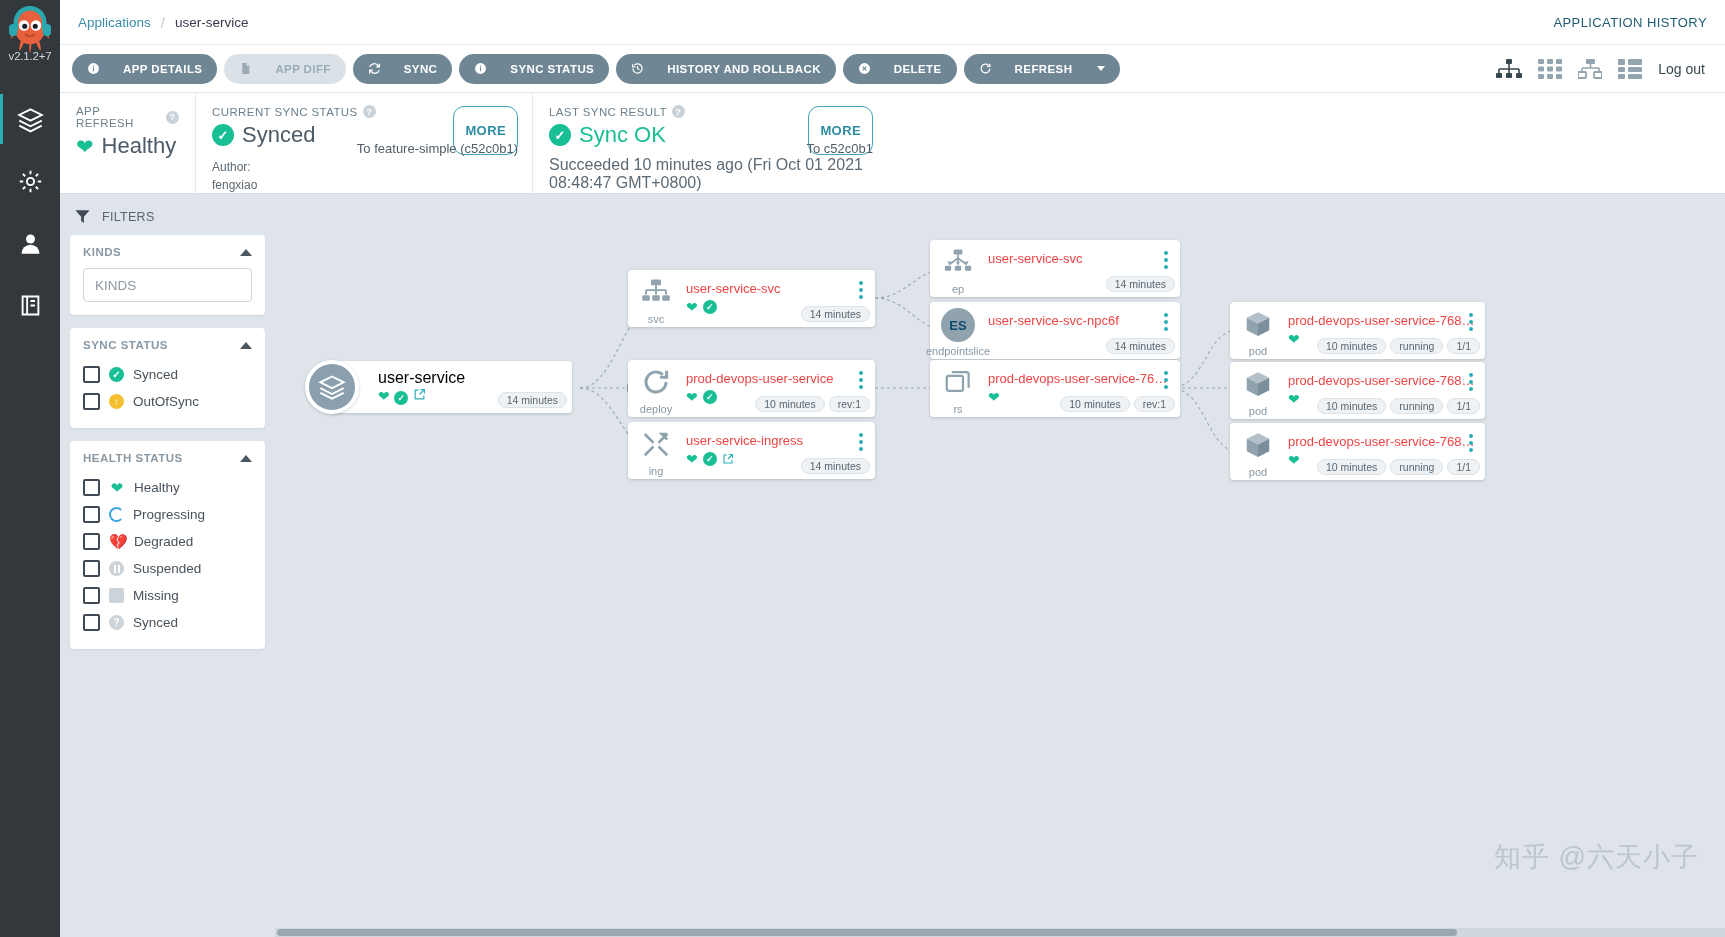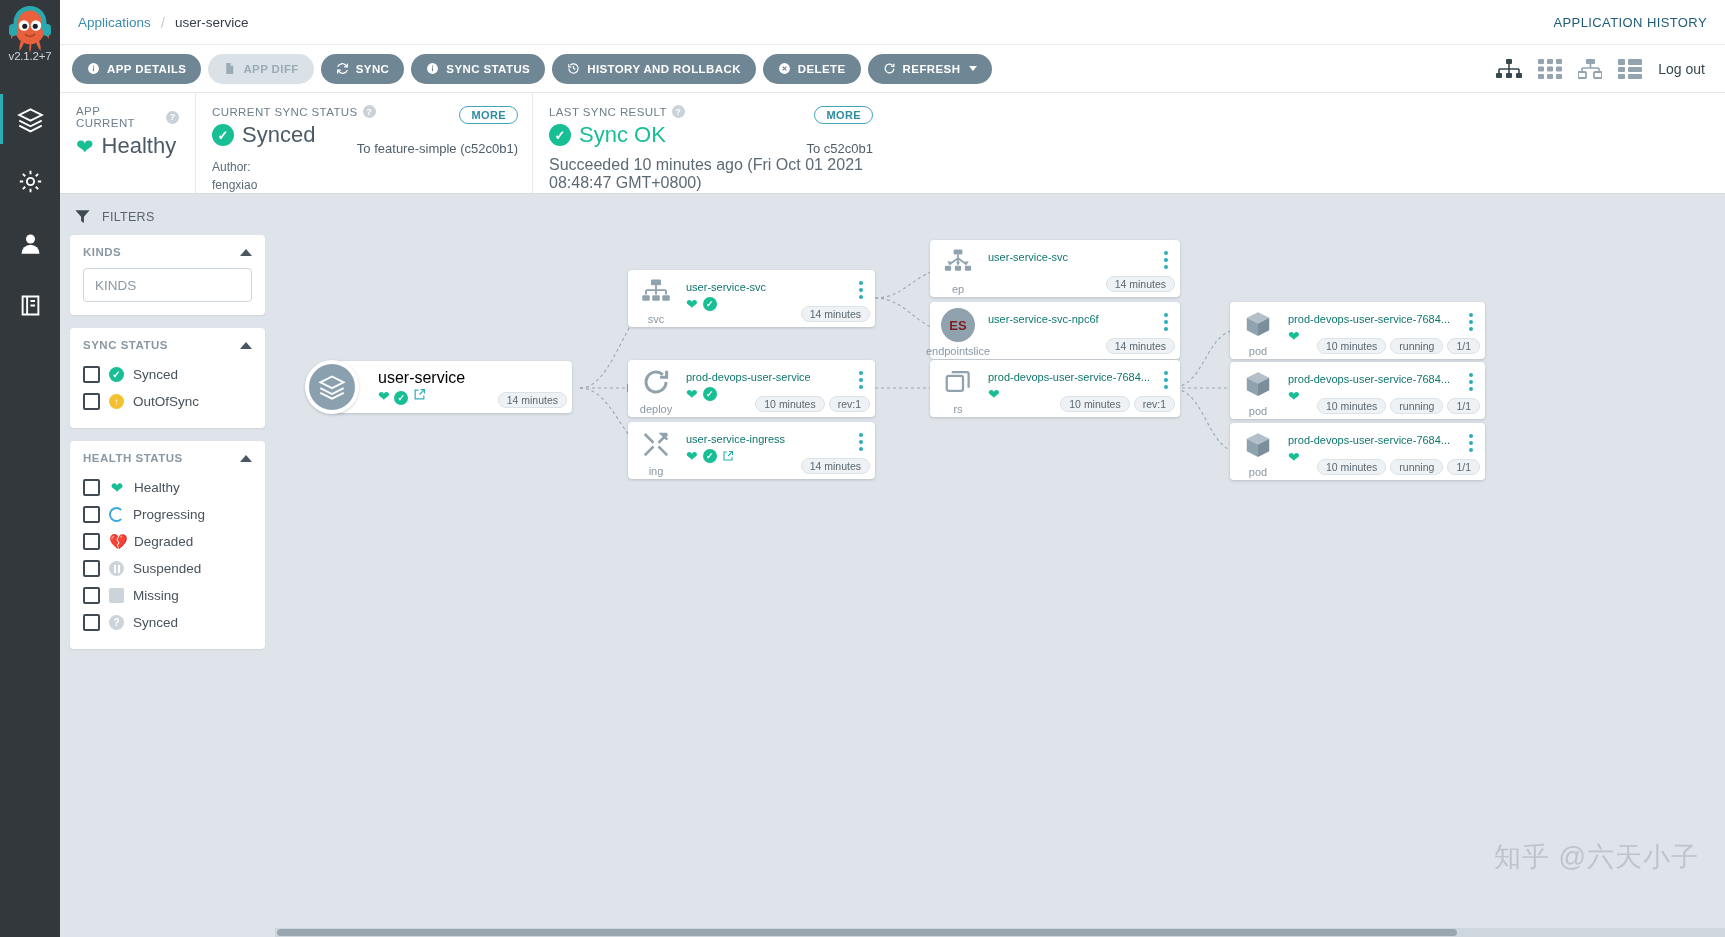--- a/index.html
+++ b/index.html
@@ -41,21 +41,21 @@
   .header-right { margin-left: auto; color: #1f5c73; font-size: 13px; letter-spacing: .4px; font-weight: 400; }
 
   
   .toolbar {
     position: absolute; left: 60px; top: 45px; width: 1665px; height: 48px;
     background: #fff; display: flex; align-items: center; padding: 0 12px;
     border-bottom: 1px solid #dfe5ea;
   }
   .tbtn {
     height: 30px; border-radius: 15px; background: #6f8695; color: #fff;
-    display: inline-flex; align-items: center; gap: 7px; padding: 0 15px;
+    display: inline-flex; align-items: center; gap: 23px; padding: 0 15px;
     font-size: 11.5px; font-weight: bold; letter-spacing: .4px; margin-right: 7px;
     cursor: pointer; white-space: nowrap; border: none;
   }
   .tbtn.disabled { background: #dbe2e7; color: #9aabb6; }
   .tbtn svg { width: 13px; height: 13px; flex: none; }
   .tbtn .caret {
     width: 0; height: 0; border-left: 4px solid transparent; border-right: 4px solid transparent;
     border-top: 5px solid #fff; margin-left: 2px;
   }
   .tb-right { margin-left: auto; display: flex; align-items: center; gap: 16px; padding-right: 8px; }
@@ -82,21 +82,21 @@
   .s-main .txt { font-size: 22px; color: #495763; font-weight: 300; }
   .s-main .txt.green { color: #18be94; }
   .s-main .txt.dark { color: #4b5a66; }
   .heart { color: #18be94; font-size: 21px; line-height: 1; }
   .okcirc {
     width: 22px; height: 22px; border-radius: 50%; background: #18be94; color: #fff;
     display: inline-flex; align-items: center; justify-content: center; font-size: 13px; font-weight: bold;
   }
   .more-btn {
     position: absolute; right: 14px; top: 13px; border: 1px solid #42a5b8; color: #2e8ca0;
-    border-radius: 11px; font-size: 11px; padding: 2px 11px; letter-spacing: .4px; cursor: pointer;
+    border-radius: 11px; font-size: 13px; padding: 16px 11px; letter-spacing: .4px; cursor: pointer;
     background: #fff; font-weight: bold;
   }
   .s-target { position: absolute; right: 14px; top: 48px; font-size: 13px; color: #4f5d68; }
   .s-sub { font-size: 16px; color: #5c6a75; margin-top: 8px; }
   .s-kv { font-size: 12px; color: #5c6a75; line-height: 1.5; display: flex; flex-direction: column; }
   .s-kv .k { width: 82px; flex: none; }
   .blur {
     display: inline-block; height: 11px; border-radius: 1px;
     background: repeating-linear-gradient(90deg,#c6ccd2 0 6px,#dde2e6 6px 12px,#b9c1c8 12px 17px,#e7ebee 17px 24px);
     opacity: .95; vertical-align: -1px;
@@ -147,21 +147,21 @@
     box-shadow: 0 1px 3px rgba(40,50,60,.20); display: flex;
   }
   .node .nico {
     width: 56px; flex: none; display: flex; flex-direction: column;
     align-items: center; justify-content: center; color: #8fa2ae; padding-top: 4px;
   }
   .node .nico svg { width: 30px; height: 30px; }
   .node .kindlabel { font-size: 11px; color: #8a98a3; margin-top: 6px; }
   .node .nbody { flex: 1; padding: 11px 8px 0 2px; min-width: 0; }
   .node .ntitle {
-    font-size: 11px; color: #0f766e; white-space: nowrap; overflow: hidden;
+    font-size: 13px; color: #ef4444; white-space: nowrap; overflow: hidden;
     text-overflow: ellipsis; display: block;
   }
   .node .nicons { display: flex; align-items: center; gap: 5px; margin-top: 3px; height: 16px; }
   .node .kebab {
     position: absolute; right: 7px; top: 11px; width: 14px; display: flex;
     flex-direction: column; gap: 3px; align-items: center; cursor: pointer;
   }
   .node .kebab i { width: 4px; height: 4px; border-radius: 50%; background: #2badb6; display: block; }
   .badges { position: absolute; right: 5px; bottom: 5px; display: flex; gap: 4px; }
   .badge {
@@ -175,21 +175,21 @@
     width: 54px; height: 54px; border-radius: 50%; background: #8ba0ae;
     border: 4px solid #fff; display: flex; align-items: center; justify-content: center;
     color: #fff; z-index: 3; box-shadow: 0 1px 3px rgba(40,50,60,.22);
   }
   .app-circle svg { width: 28px; height: 28px; }
   .app-card {
     margin-left: -27px; width: 240px; height: 52px; background: #fff; border-radius: 4px;
     box-shadow: 0 1px 3px rgba(40,50,60,.20); position: relative; padding: 8px 0 0 38px;
   }
   .es-circle {
-    width: 34px; height: 34px; border-radius: 50%; background: #8fa2ae; color: #7f1d1d;
+    width: 34px; height: 34px; border-radius: 50%; background: #8fa2ae; color: #0c4a6e;
     display: flex; align-items: center; justify-content: center; font-size: 13px; font-weight: bold;
   }
   .mini-heart { color: #18be94; font-size: 14px; line-height: 1; }
   .mini-ok { width: 14px; height: 14px; border-radius: 50%; background: #18be94; color: #fff; font-size: 9px; display: inline-flex; align-items: center; justify-content: center; font-weight: bold; }
 
   
   .hscroll { position: absolute; left: 275px; bottom: 0; width: 1450px; height: 9px; background: #cfd7de; }
   .hscroll .thumb { position: absolute; left: 2px; top: 1px; height: 7px; width: 1180px; background: #9aa7b1; border-radius: 4px; }
 
   .watermark {
@@ -354,21 +354,21 @@
         </g>
       </svg>
       <span class="logout">Log out</span>
     </div>
   </div>
 
   <div class="status">
 
     <div class="scol s-health">
       <div class="s-label">
-        <span>APP CURRENT</span>
+        <span>APP REFRESH</span>
         <span class="qmark">?</span>
       </div>
       <div class="s-main">
         <span class="heart">❤</span>
         <span class="txt dark">Healthy</span>
       </div>
     </div>
 
     <div class="scol s-cur">
       <div class="s-label">

